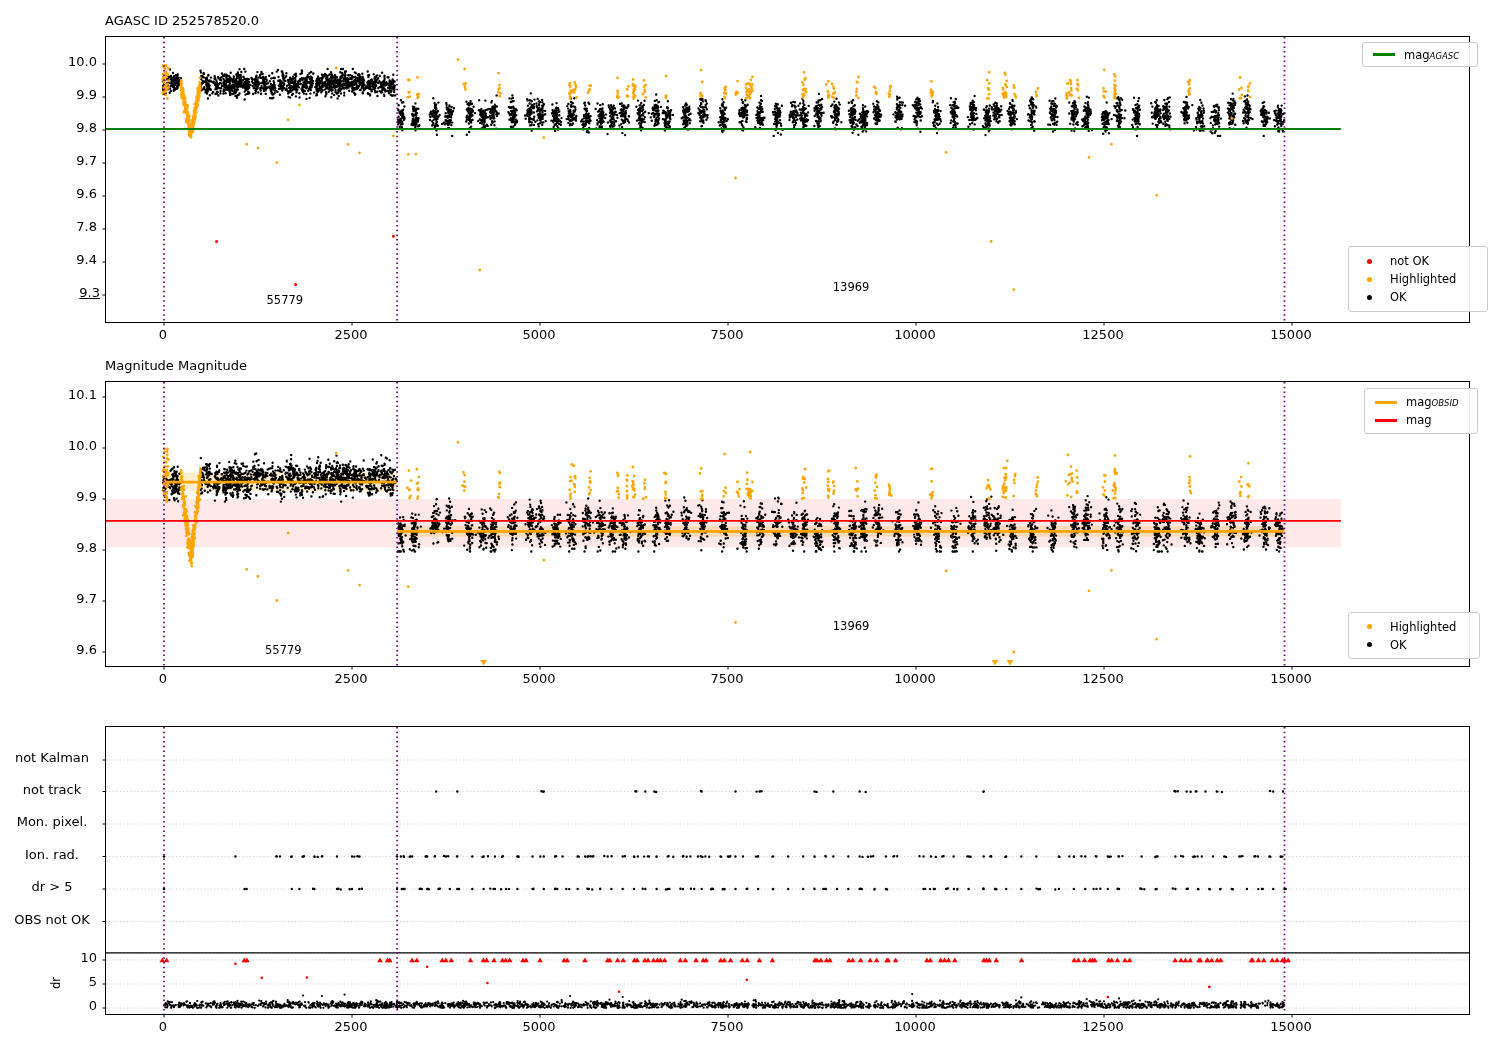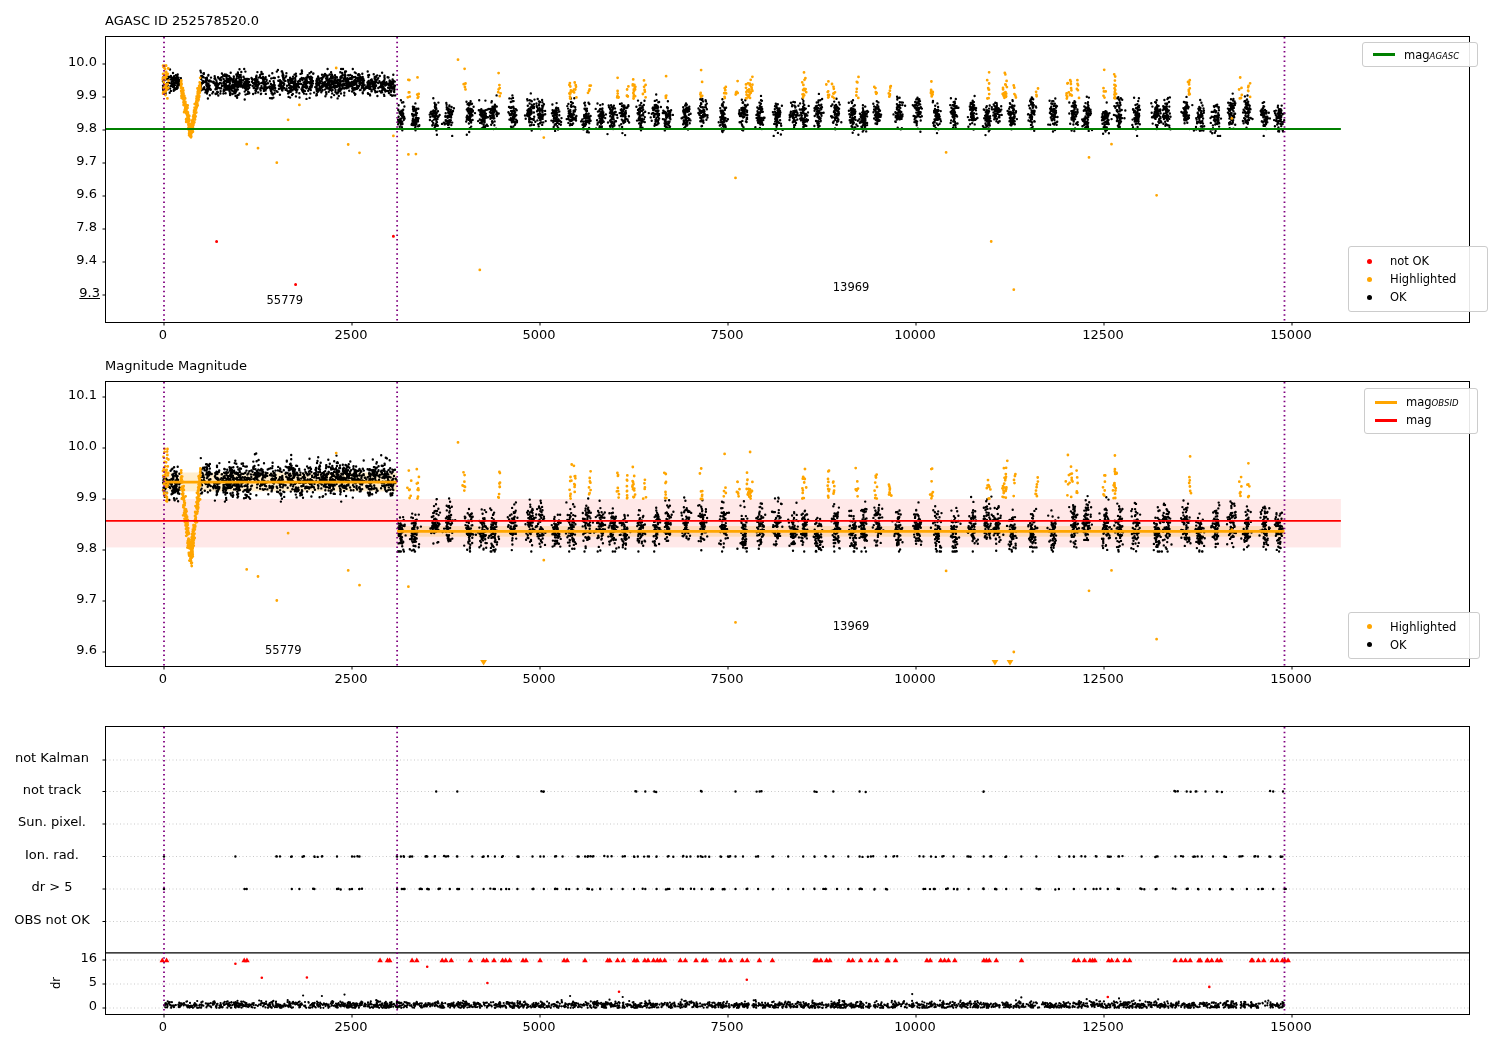--- a/index.html
+++ b/index.html
@@ -318,20 +318,20 @@
     <div class="anno" style="left: 851.08px; top: 626.01px;">13969</div>
     <div class="ticklab xlab" style="left: 131px; top: 1020px;">0</div>
     <div class="ticklab xlab" style="left: 319px; top: 1020px;">2500</div>
     <div class="ticklab xlab" style="left: 507px; top: 1020px;">5000</div>
     <div class="ticklab xlab" style="left: 695px; top: 1020px;">7500</div>
     <div class="ticklab xlab" style="left: 883px; top: 1020px;">10000</div>
     <div class="ticklab xlab" style="left: 1071px; top: 1020px;">12500</div>
     <div class="ticklab xlab" style="left: 1259px; top: 1020px;">15000</div>
     <div class="ticklab flaglab" style="left: 7px; top: 751px;">not Kalman</div>
     <div class="ticklab flaglab" style="left: 7px; top: 782.5px;">not track</div>
-    <div class="ticklab flaglab" style="left: 7px; top: 815px;">Sun. pixel.</div>
+    <div class="ticklab flaglab" style="left: 7px; top: 815px;">Mon. pixel.</div>
     <div class="ticklab flaglab" style="left: 7px; top: 847.5px;">Ion. rad.</div>
     <div class="ticklab flaglab" style="left: 7px; top: 880px;">dr &gt; 5</div>
     <div class="ticklab flaglab" style="left: 7px; top: 912.5px;">OBS not OK</div>
-    <div class="ticklab ylab" style="left: 51px; top: 951px;">16</div>
+    <div class="ticklab ylab" style="left: 51px; top: 951px;">10</div>
     <div class="ticklab ylab" style="left: 51px; top: 975px;">5</div>
     <div class="ticklab ylab" style="left: 51px; top: 999px;">0</div>
   </div>
 
 </body></html>

